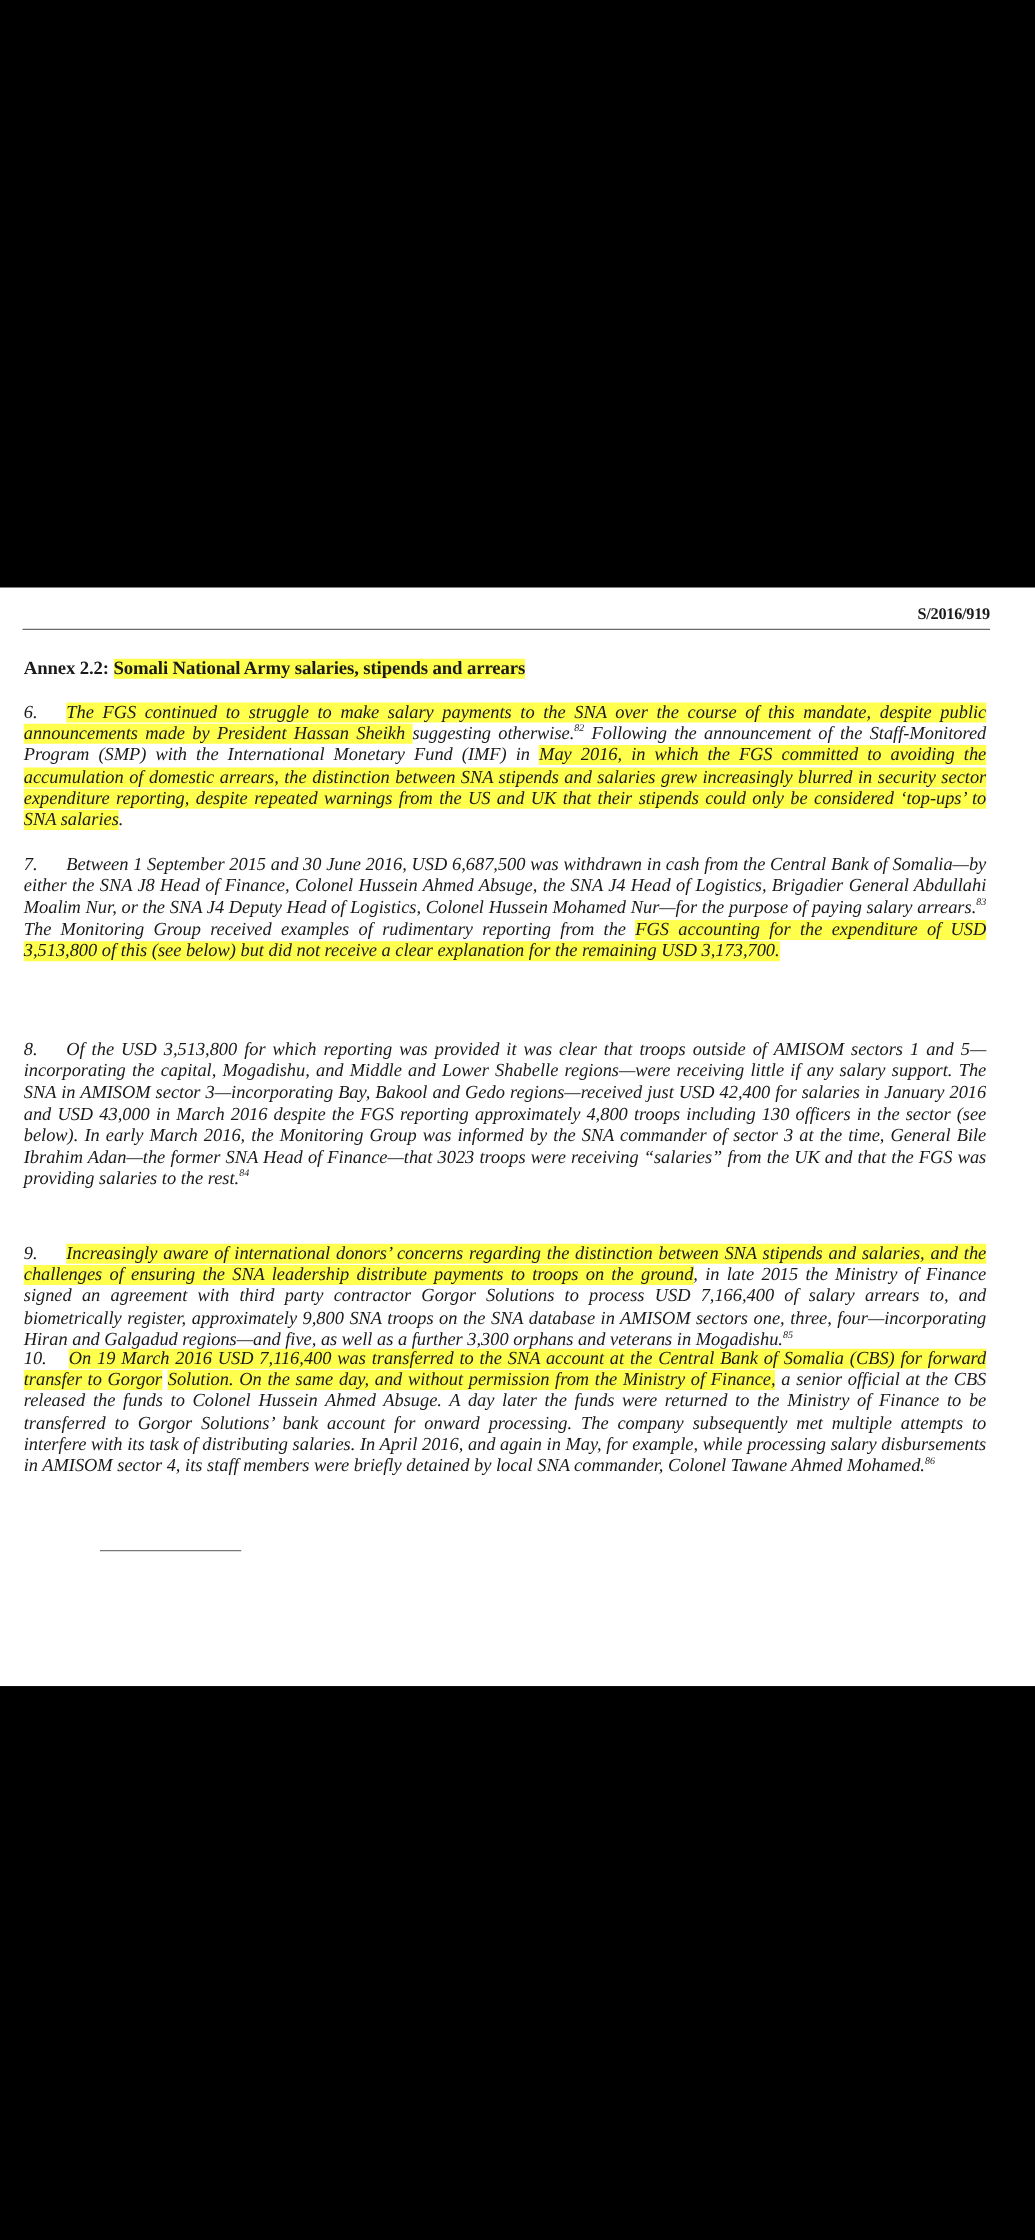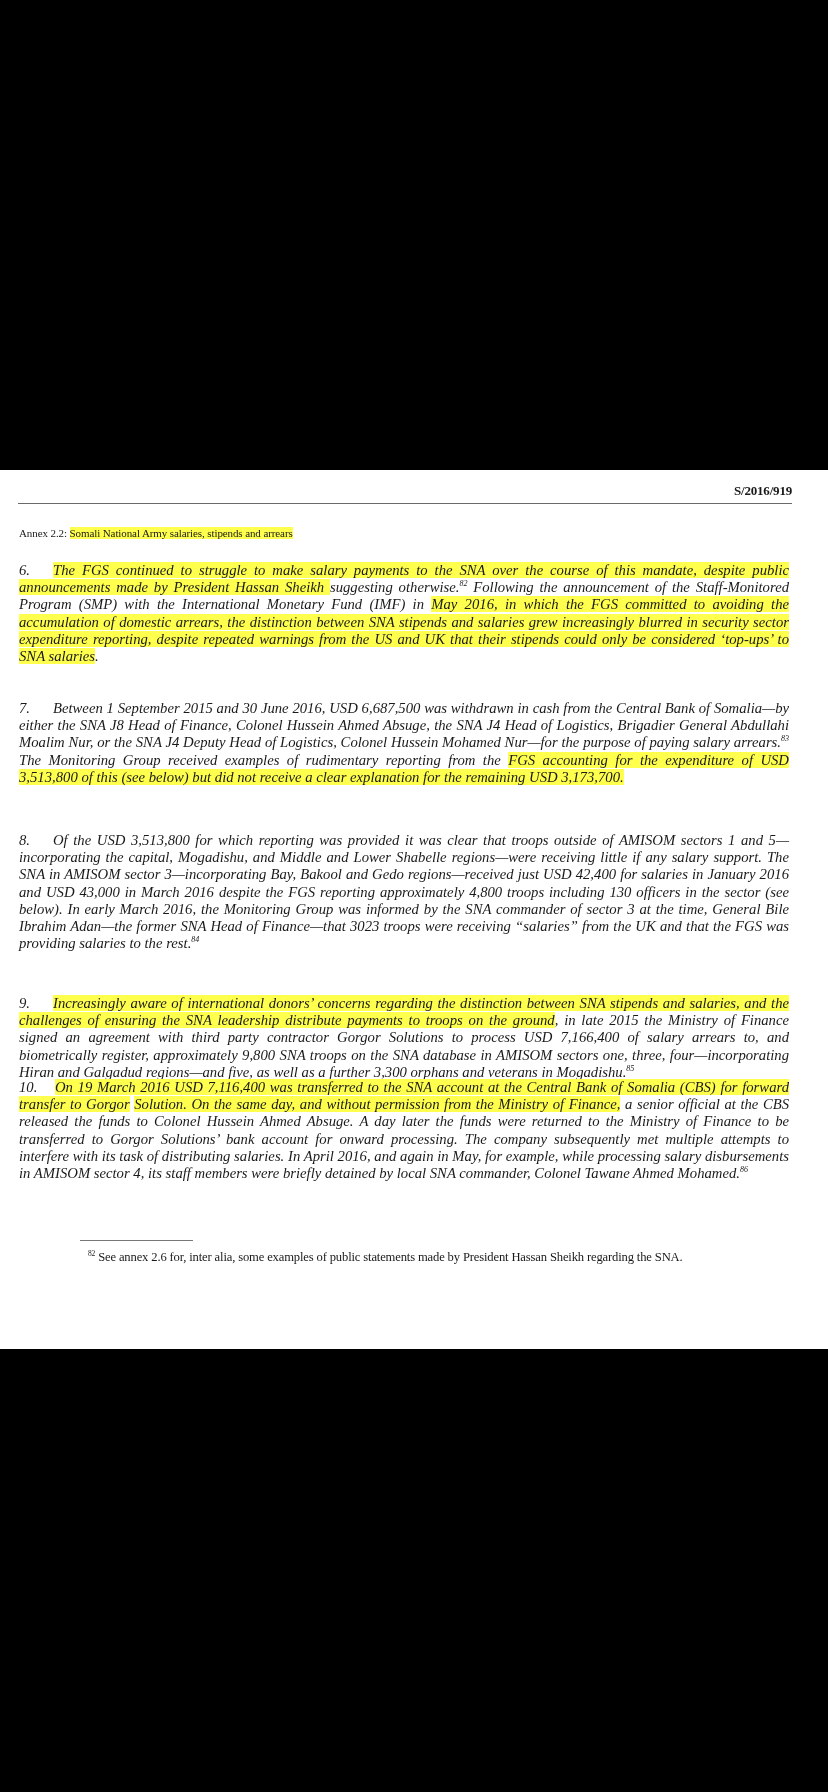--- a/index.html
+++ b/index.html
@@ -49,22 +49,22 @@
       left: 18px;
       right: 36px;
       top: 33px;
       height: 0;
       border-top: 1.3px solid #6a6a6a;
     }
     .annex-title {
       position: absolute;
       left: 19px;
       top: 57px;
-      font-size: 11px;
-      font-weight: normal;
+      font-size: 15px;
+      font-weight: bold;
       white-space: nowrap;
       letter-spacing: -0.1px;
     }
     .body-text {
       position: absolute;
       left: 19px;
       width: 770px;
       font-size: 14.7px;
       line-height: 17.2px;
       text-align: justify;
@@ -117,32 +117,31 @@
   <div class="doc-symbol">S/2016/919</div>
   <div class="header-rule"></div>
 
   <div class="annex-title">
     <span>Annex 2.2: </span><mark>Somali National Army salaries, stipends and arrears</mark>
   </div>
 
   <div class="body-text" style="top:92px;">
     <p class="para p6"><span class="num">6.</span><mark>The FGS continued to struggle to make salary payments to the SNA over the course of this mandate, despite public announcements made by President Hassan Sheikh </mark><span>suggesting otherwise.</span><sup>82</sup><span> Following the announcement of the Staff-Monitored Program (SMP) with the International Monetary Fund (IMF) in </span><mark>May 2016, in which the FGS committed to avoiding the accumulation of domestic arrears, the distinction between SNA stipends and salaries grew increasingly blurred in security sector expenditure reporting, despite repeated warnings from the US and UK that their stipends could only be considered ‘top-ups’ to SNA salaries</mark><span>.</span></p>
   </div>
-  <div class="body-text" style="top:230px;">
+  <div class="body-text" style="top:214px;">
     <p class="para p7"><span class="num">7.</span><span>Between 1 September 2015 and 30 June 2016, USD 6,687,500 was withdrawn in cash from the Central Bank of Somalia—by either the SNA J8 Head of Finance, Colonel Hussein Ahmed Absuge, the SNA J4 Head of Logistics, Brigadier General Abdullahi Moalim Nur, or the SNA J4 Deputy Head of Logistics, Colonel Hussein Mohamed Nur—for the purpose of paying salary arrears.</span><sup>83</sup><span> The Monitoring Group received examples of rudimentary reporting from the </span><mark>FGS accounting for the expenditure of USD 3,513,800 of this (see below) but did not receive a clear explanation for the remaining USD 3,173,700.</mark></p>
   </div>
   <div class="body-text" style="top:362px;">
     <p class="para p8"><span class="num">8.</span><span>Of the USD 3,513,800 for which reporting was provided it was clear that troops outside of AMISOM sectors 1 and 5—incorporating the capital, Mogadishu, and Middle and Lower Shabelle regions—were receiving little if any salary support. The SNA in AMISOM sector 3—incorporating Bay, Bakool and Gedo regions—received just USD 42,400 for salaries in January 2016 and USD 43,000 in March 2016 despite the FGS reporting approximately 4,800 troops including 130 officers in the sector (see below). In early March 2016, the Monitoring Group was informed by the SNA commander of sector 3 at the time, General Bile Ibrahim Adan—the former SNA Head of Finance—that 3023 troops were receiving “salaries” from the UK and that the FGS was providing salaries to the rest.</span><sup>84</sup></p>
   </div>
   <div class="body-text" style="top:525px;">
     <p class="para p9"><span class="num">9.</span><mark>Increasingly aware of international donors’ concerns regarding the distinction between SNA stipends and salaries, and the challenges of ensuring the SNA leadership distribute payments to troops on the ground</mark><span>, in late 2015 the Ministry of Finance signed an agreement with third party contractor Gorgor Solutions to process USD 7,166,400 of salary arrears to, and biometrically register, approximately 9,800 SNA troops on the SNA database in AMISOM sectors one, three, four—incorporating Hiran and Galgadud regions—and five, as well as a further 3,300 orphans and veterans in Mogadishu.</span><sup>85</sup></p>
   </div>
   <div class="body-text" style="top:609px;">
     <p class="para p10"><span class="num">10.</span><mark>On 19 March 2016 USD 7,116,400 was transferred to the SNA account at the Central Bank of Somalia (CBS) for forward transfer to Gorgor</mark><span> </span><mark>Solution. On the same day, and without permission from the Ministry of Finance,</mark><span> a senior official at the CBS released the funds to Colonel Hussein Ahmed Absuge. A day later the funds were returned to the Ministry of Finance to be transferred to Gorgor Solutions’ bank account for onward processing. The company subsequently met multiple attempts to interfere with its task of distributing salaries. In April 2016, and again in May, for example, while processing salary disbursements in AMISOM sector 4, its staff members were briefly detained by local SNA commander, Colonel Tawane Ahmed Mohamed.</span><sup>86</sup></p>
   </div>
 
   <div class="fn-rule"></div>
   <div class="footnotes">
-      <p><sup>82</sup><span> See annex 2.6 for, inter alia, some examples of public statements made by President Hassan Sheikh regarding the SNA.</span></p>
     </div>
 </div>
 
 <div class="bottom-black"></div>
 
 </body></html>

